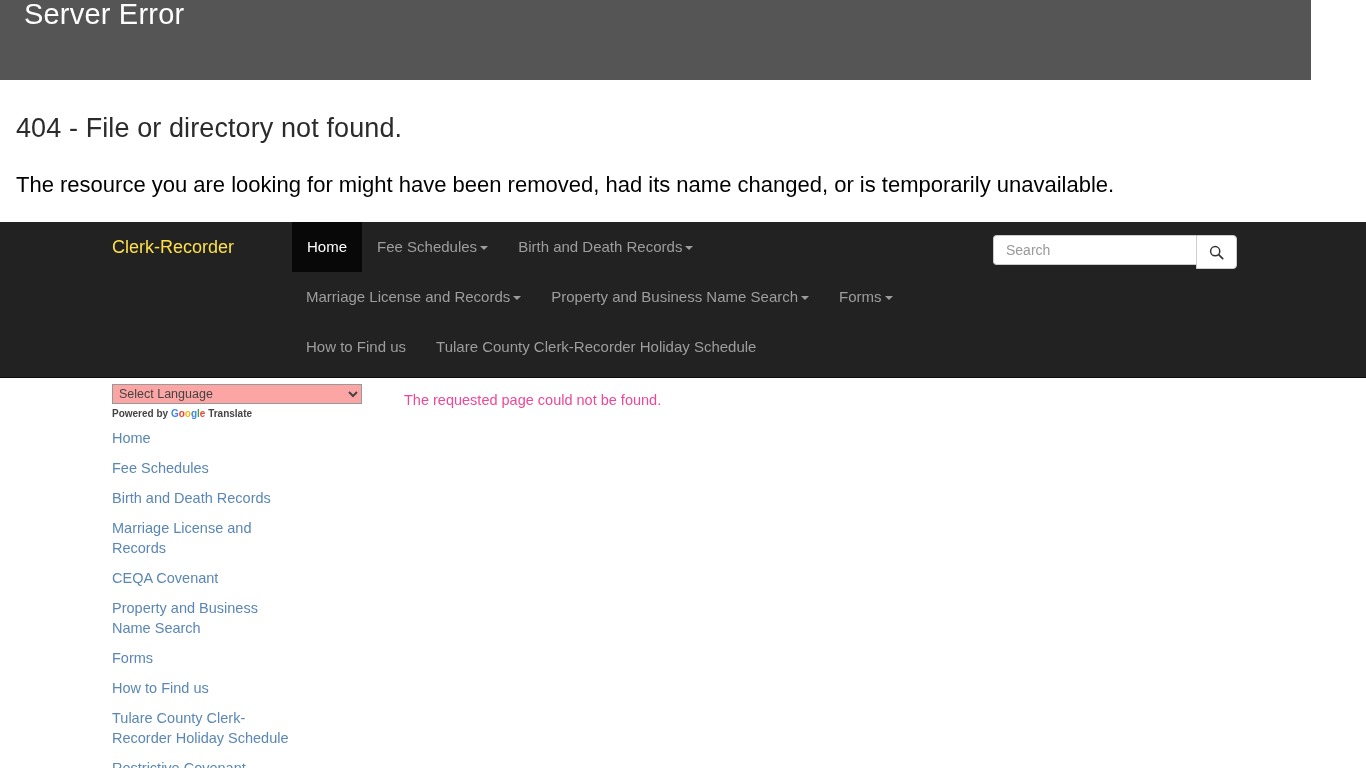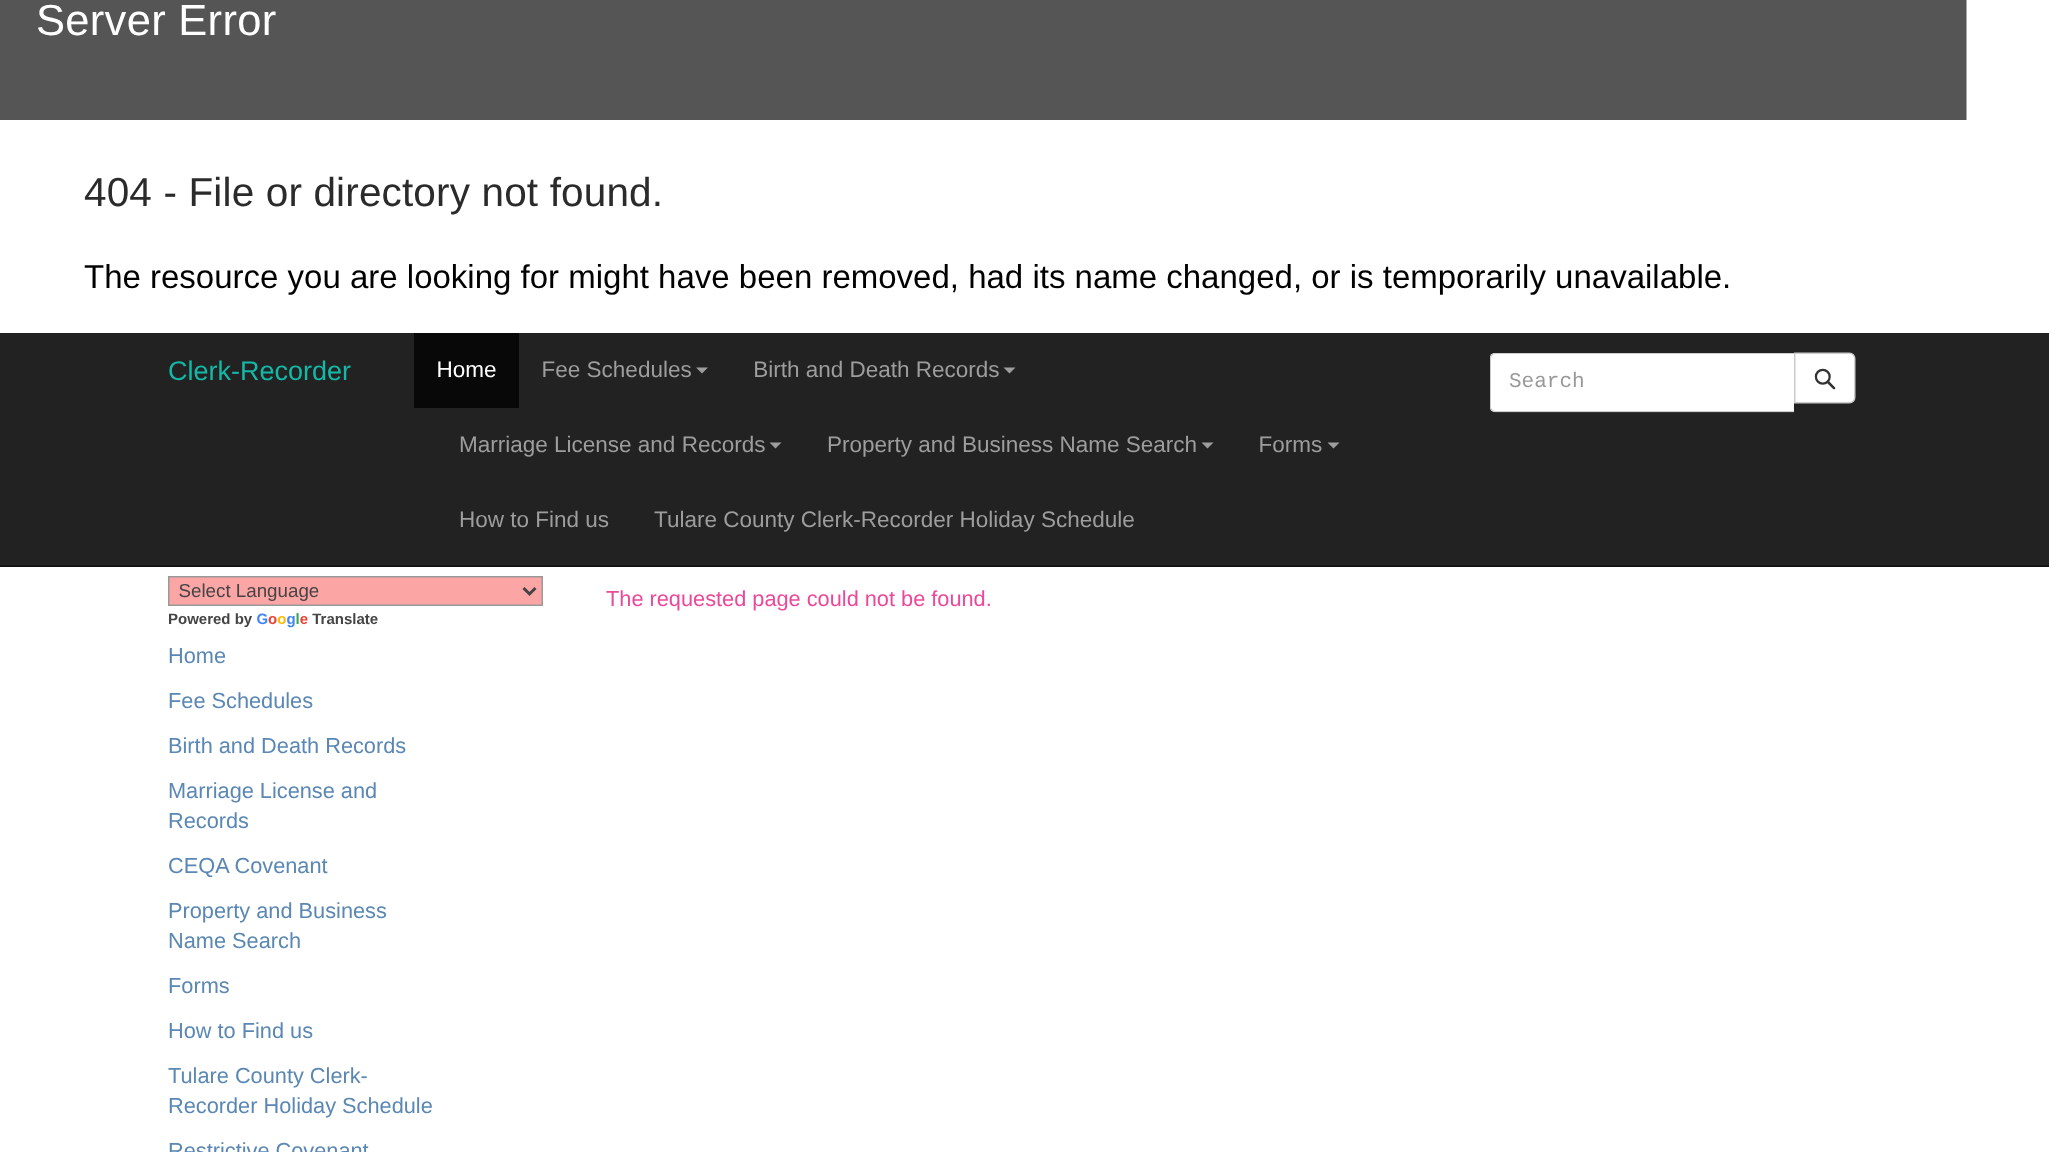--- a/index.html
+++ b/index.html
@@ -24,21 +24,21 @@
   .error-banner-title {
     color: #ffffff;
     font-size: 29px;
     font-weight: normal;
     letter-spacing: 0.2px;
     padding-left: 24px;
     line-height: 1;
   }
 
   .error-body {
-    padding: 34px 0 0 56px;
+    padding: 34px 0 0 16px;
     width: 1250px;
     box-sizing: border-box;
   }
   .error-heading {
     font-size: 27px;
     color: #2b2b2b;
     font-weight: normal;
     margin: 0 0 26px 0;
     line-height: 1.1;
     letter-spacing: 0.1px;
@@ -63,24 +63,24 @@
   .nav-row {
     display: flex;
     align-items: flex-start;
     min-height: 50px;
   }
   .nav-row-1 { padding-left: 112px; }
   .nav-row-2 { padding-left: 291px; }
   .nav-row-3 { padding-left: 291px; }
 
   .brand {
-    color: #14b8a6;
+    color: #fde047;
     font-size: 18px;
     line-height: 50px;
-    padding-right: 42px;
+    padding-right: 58px;
     white-space: nowrap;
     text-decoration: none;
   }
 
   .nav-link {
     color: #9d9d9d;
     font-size: 15px;
     line-height: 20px;
     padding: 15px 15px;
     text-decoration: none;
@@ -106,28 +106,28 @@
   
   .nav-search {
     position: absolute;
     right: 129px;
     top: 13px;
     display: flex;
     height: 34px;
   }
   .search-input {
     width: 203px;
-    height: 40px;
+    height: 30px;
     box-sizing: border-box;
     border: 1px solid #cccccc;
     border-right: none;
     border-radius: 4px 0 0 4px;
     padding: 6px 12px;
     font-size: 14px;
-    font-family: Liberation Mono, monospace;
+    font-family: Liberation Sans, sans-serif;
     color: #555555;
     background: #ffffff;
     outline: none;
   }
   .search-input::placeholder { color: #999999; }
   .search-btn {
     width: 41px;
     height: 34px;
     box-sizing: border-box;
     border: 1px solid #cccccc;

